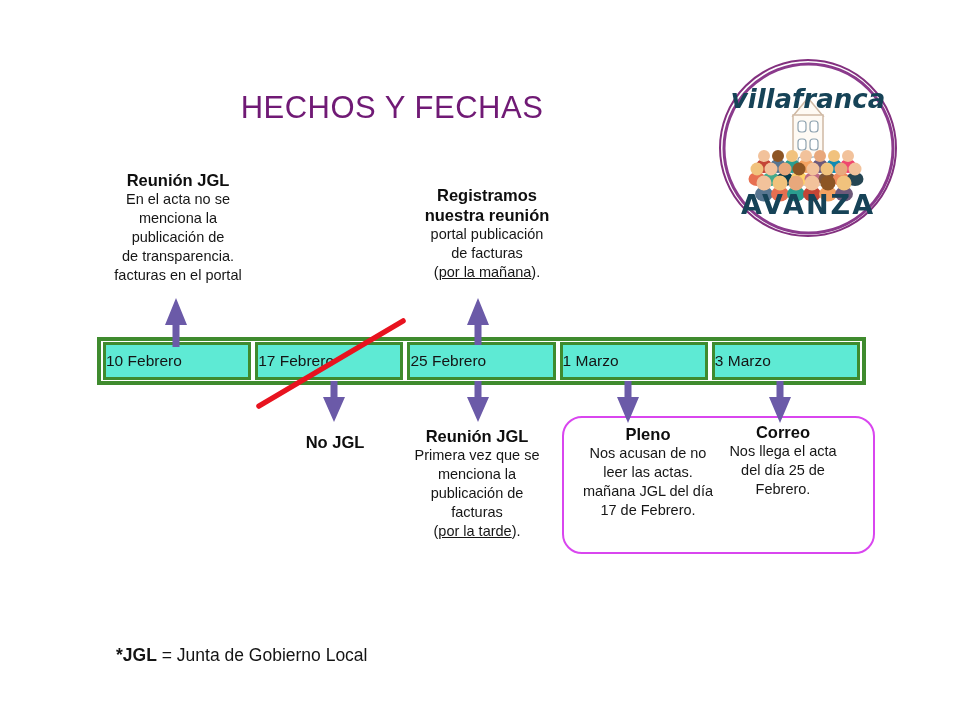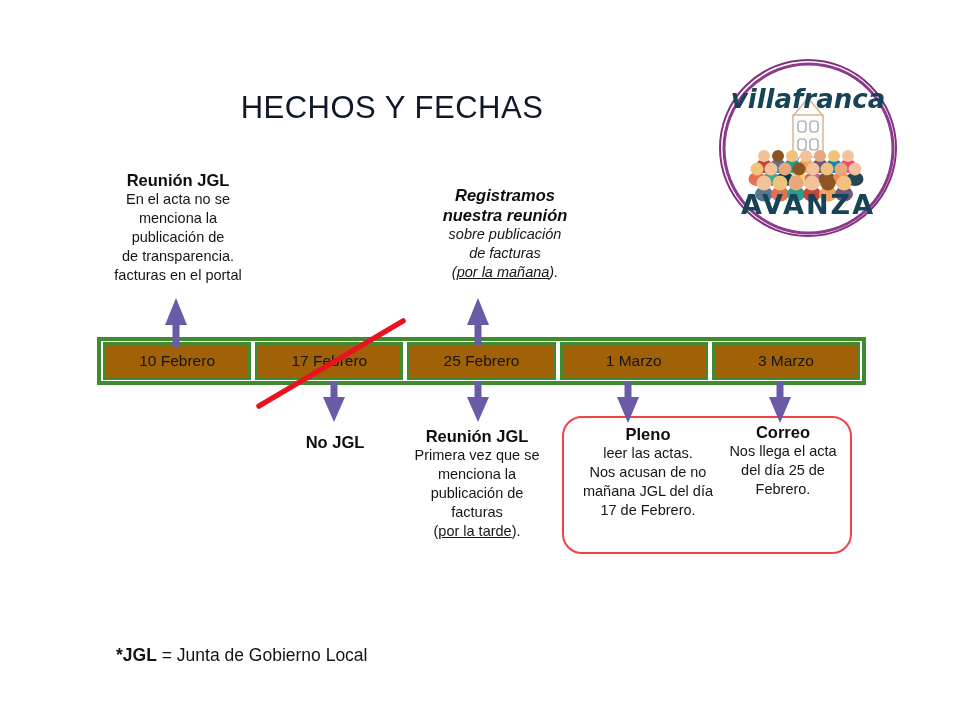--- a/index.html
+++ b/index.html
@@ -1,31 +1,31 @@
 <!DOCTYPE html>
 <html><head>
 <meta charset="utf-8">
 <style>
   html,body{margin:0;padding:0;background:#fff;}
   #slide{position:relative;width:960px;height:720px;background:#ffffff;overflow:hidden;
          font-family:"Liberation Sans",sans-serif;color:#111;}
   .abs{position:absolute;}
   .center{text-align:center;}
-  #page-title{left:0;top:90px;width:784px;font-size:31px;font-weight:400;letter-spacing:.5px;color:#0f172a;}
+  #page-title{left:0;top:90px;width:784px;font-size:31px;font-weight:400;letter-spacing:.5px;color:#701a75;}
   .note{font-size:14.5px;line-height:19px;color:#161616;}
   .note .t{font-size:16.5px;font-weight:bold;line-height:20px;color:#0e0e0e;}
   .u{text-decoration:underline;text-align:right;}
   
   #timeline{left:97px;top:337px;width:757px;height:38px;border:4px solid #3f8b2e;
             display:flex;gap:4px;padding:1px 2px;box-sizing:content-box;background:#fff;}
-  .cell{flex:1;border:3px solid #3f8b2e;background:#a16207;display:flex;align-items:center;
-        justify-content:center;font-size:15.5px;color:#151515;}
+  .cell{flex:1;border:3px solid #3f8b2e;background:#5eead4;display:flex;align-items:center;
+        justify-content:flex-start;font-size:15.5px;color:#151515;}
   .arrow{z-index:5;}
-  #callout-box{left:562px;top:416px;width:286px;height:134px;border:2px solid #ef4444;
-               border-radius:20px;background:#fff;z-index:2;}
+  #callout-box{left:562px;top:416px;width:286px;height:134px;border:2px solid #d946ef;
+               border-radius:20px;background:#fff;z-index:2;padding-left:23px;}
   #footnote{left:88px;top:645px;font-size:17.5px;color:#141414;}
   #footnote b{font-weight:bold;margin-left:28px;}
 </style>
 </head>
 <body>
 
 <div id="slide">
 
   <div class="abs center" id="page-title">HECHOS Y FECHAS</div>
 
@@ -138,24 +138,24 @@
 
   <div class="abs center note" style="left:78px;top:170px;width:200px;">
     <div class="t">Reunión JGL</div>
     <div>En el acta no se</div>
     <div>menciona la</div>
     <div>publicación de</div>
     <div>de transparencia.</div>
     <div>facturas en el portal</div>
   </div>
 
-  <div class="abs center note" style="left:410px;top:185px;width:190px;font-style:italic;">
+  <div class="abs center note" style="left:392px;top:185px;width:190px;">
     <div class="t">Registramos</div>
     <div class="t">nuestra reunión</div>
-    <div>sobre publicación</div>
+    <div>portal publicación</div>
     <div>de facturas</div>
     <div><span>(</span><span class="u">por la mañana</span><span>).</span></div>
   </div>
 
   <div class="abs" id="timeline">
     <div class="cell">
         <span>10 Febrero</span>
       </div>
     <div class="cell">
         <span>17 Febrero</span>
@@ -204,22 +204,22 @@
     <div>Primera vez que se</div>
     <div>menciona la</div>
     <div>publicación de</div>
     <div>facturas</div>
     <div><span>(</span><span class="u">por la tarde</span><span>).</span></div>
   </div>
 
   <div class="abs" id="callout-box">
     <div class="abs center note" style="left:8px;top:6px;width:152px;">
       <div class="t">Pleno</div>
+      <div>Nos acusan de no</div>
       <div>leer las actas.</div>
-      <div>Nos acusan de no</div>
       <div>mañana JGL del día</div>
       <div>17 de Febrero.</div>
     </div>
     <div class="abs center note" style="left:158px;top:4px;width:122px;">
       <div class="t">Correo</div>
       <div>Nos llega el acta</div>
       <div>del día 25 de</div>
       <div>Febrero.</div>
     </div>
   </div>

